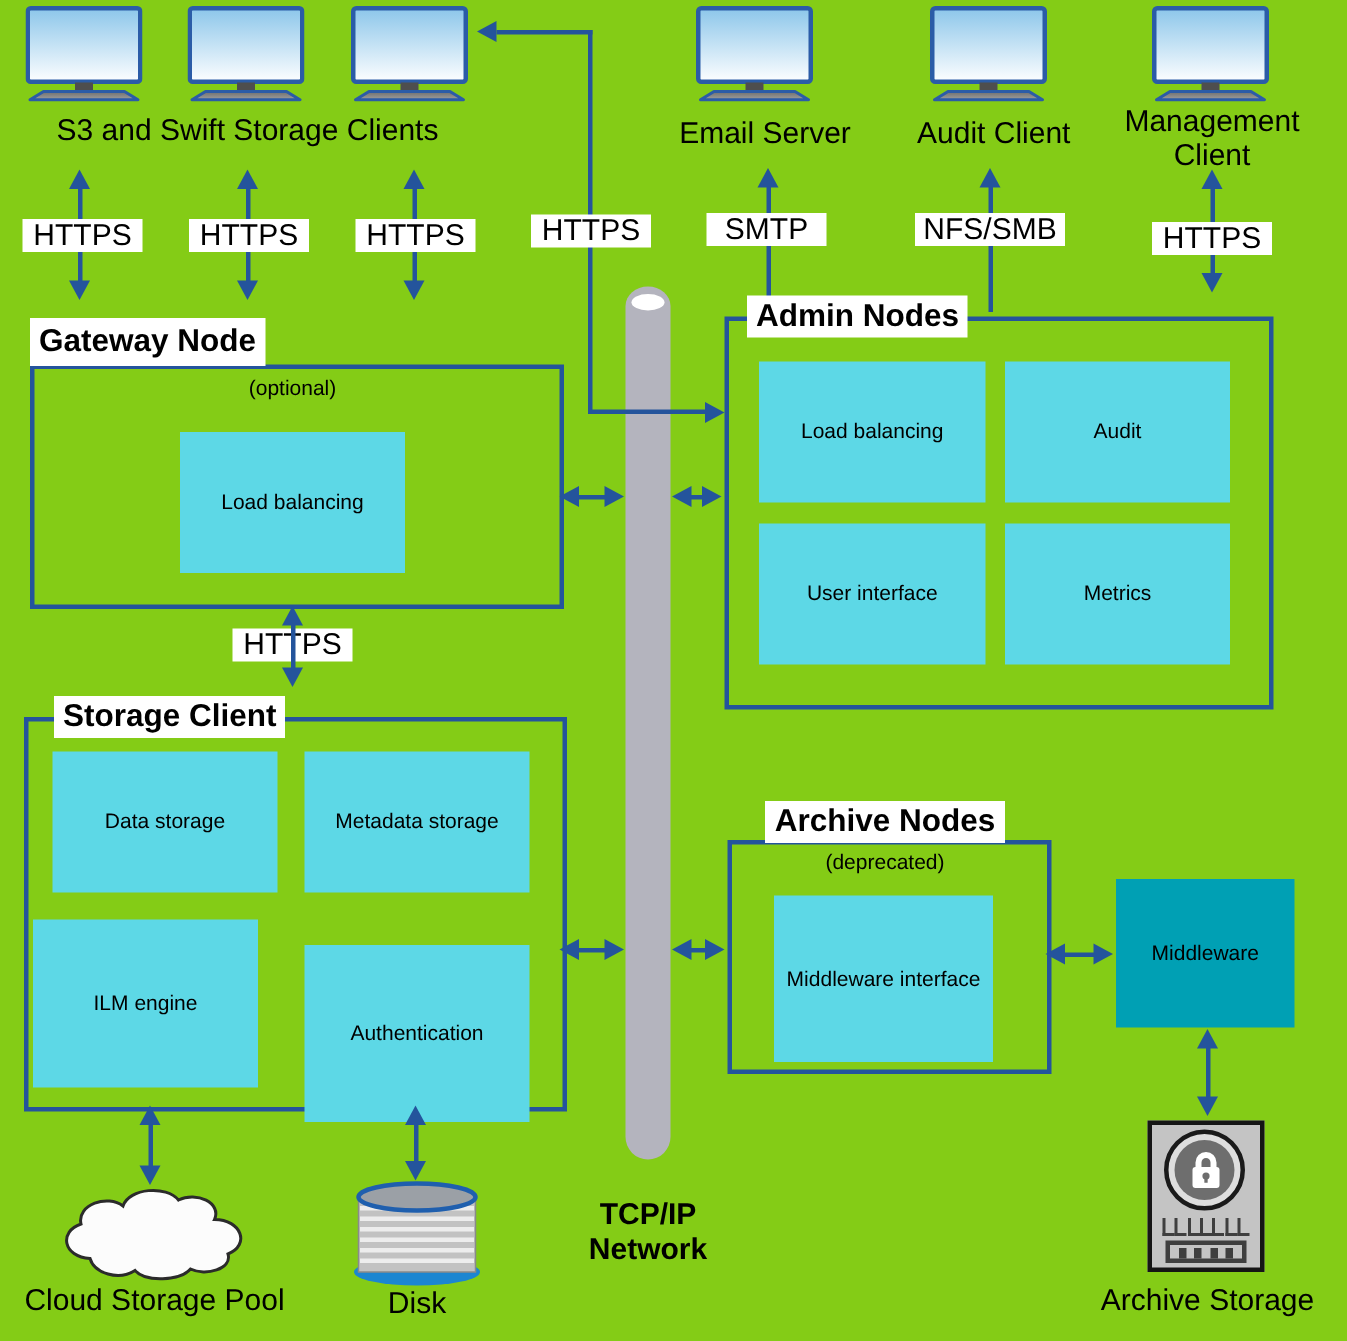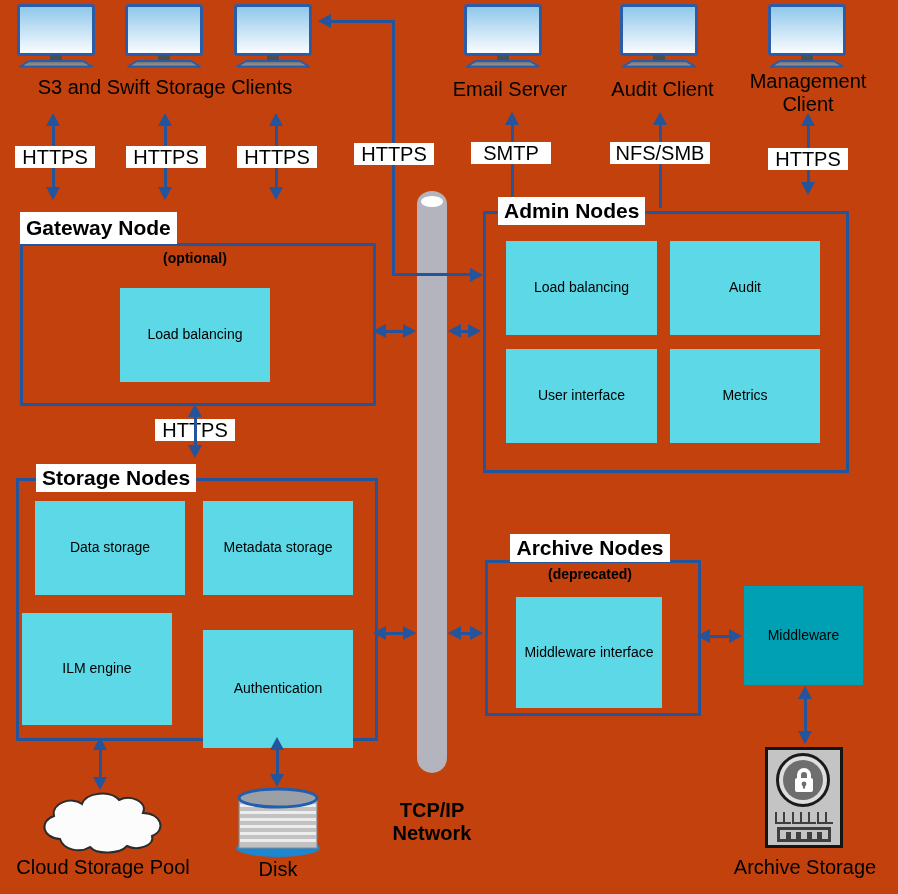--- a/index.html
+++ b/index.html
@@ -3,34 +3,34 @@
 <meta charset="utf-8">
 <style>
   :root{
     --blue:#24549C;
     --cyan:#5DD8E6;
     --teal:#00A0B4;
     --pipe:#B4B4BE;
   }
   html,body{margin:0;padding:0;background:#fff;}
   body{font-family:"Liberation Sans","DejaVu Sans",sans-serif;color:#000;}
-  #canvas{position:relative;width:898px;height:894px;background:#c2410c;overflow:hidden;}
+  #canvas{position:relative;width:898px;height:894px;background:#84cc16;overflow:hidden;}
 
   .abs{position:absolute;}
   .line{position:absolute;background:var(--blue);}
   .tri{position:absolute;width:0;height:0;}
   .tri.up{border-left:7px solid transparent;border-right:7px solid transparent;border-bottom:13px solid var(--blue);}
   .tri.down{border-left:7px solid transparent;border-right:7px solid transparent;border-top:13px solid var(--blue);}
   .tri.left{border-top:7px solid transparent;border-bottom:7px solid transparent;border-right:13px solid var(--blue);}
   .tri.right{border-top:7px solid transparent;border-bottom:7px solid transparent;border-left:13px solid var(--blue);}
 
   .groupbox{position:absolute;border:3px solid var(--blue);background:transparent;}
   .group-title{position:absolute;font-size:21px;font-weight:bold;white-space:nowrap;}
   .group-title span{background:#fff;padding:0 6px;display:inline-block;}
-  .group-sub{position:absolute;font-size:14px;font-weight:bold;text-align:center;}
+  .group-sub{position:absolute;font-size:14px;font-weight:normal;text-align:center;}
   .service{position:absolute;background:var(--cyan);display:flex;align-items:center;justify-content:center;
            text-align:center;font-size:14px;line-height:1.25;}
   .plabel{position:absolute;font-size:20px;text-align:center;background:#fff;line-height:1.1;}
   .clabel{position:absolute;font-size:20px;text-align:center;line-height:1.15;}
   .blabel{position:absolute;font-size:20px;text-align:center;line-height:1.15;}
 
   .pipe{position:absolute;left:417px;top:191px;width:30px;height:582px;background:var(--pipe);
         border-radius:15px 15px 15px 15px / 13px 13px 15px 15px;}
   .pipe-mouth{position:absolute;left:421px;top:196px;width:22px;height:11px;background:#fff;border-radius:50%;}
 
@@ -155,21 +155,21 @@
   </div>
 
   <div class="groupbox" style="left:483px;top:211px;width:360px;height:256px"></div>
   <div class="group-title" style="left:498px;top:197px"><span style="line-height:28px">Admin Nodes</span></div>
   <div class="service" style="left:506px;top:241px;width:151px;height:94px">Load balancing</div>
   <div class="service" style="left:670px;top:241px;width:150px;height:94px">Audit</div>
   <div class="service" style="left:506px;top:349px;width:151px;height:94px">User interface</div>
   <div class="service" style="left:670px;top:349px;width:150px;height:94px">Metrics</div>
 
   <div class="groupbox" style="left:16px;top:478px;width:356px;height:257px"></div>
-  <div class="group-title" style="left:36px;top:464px"><span style="line-height:28px">Storage Nodes</span></div>
+  <div class="group-title" style="left:36px;top:464px"><span style="line-height:28px">Storage Client</span></div>
   <div class="service" style="left:35px;top:501px;width:150px;height:94px">Data storage</div>
   <div class="service" style="left:203px;top:501px;width:150px;height:94px">Metadata storage</div>
   <div class="service" style="left:22px;top:613px;width:150px;height:112px">ILM engine</div>
   <div class="service" style="left:203px;top:630px;width:150px;height:118px">Authentication</div>
 
   <div class="groupbox" style="left:485px;top:560px;width:210px;height:150px"></div>
   <div class="group-title" style="left:485px;top:534px;width:210px;text-align:center"><span style="line-height:28px">Archive Nodes</span></div>
   <div class="group-sub" style="left:485px;top:566px;width:210px">(deprecated)</div>
   <div class="service" style="left:516px;top:597px;width:146px;height:111px">Middleware interface</div>
 

